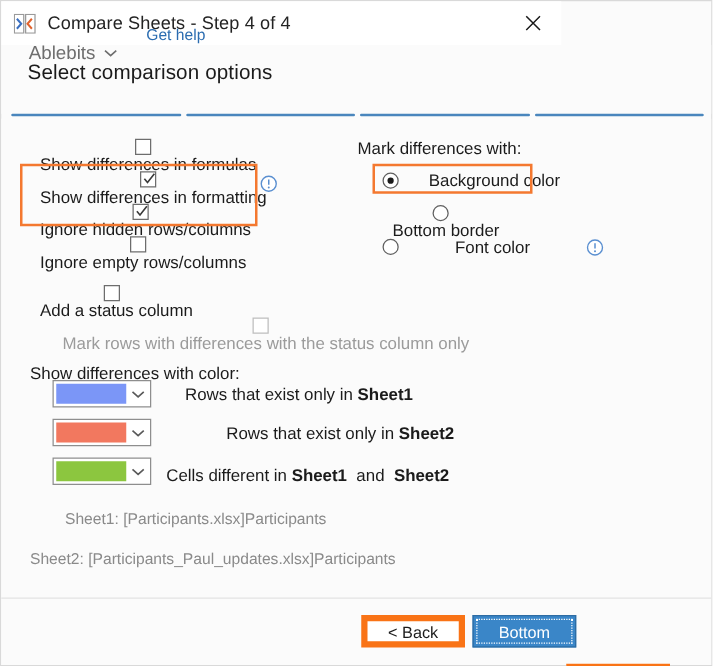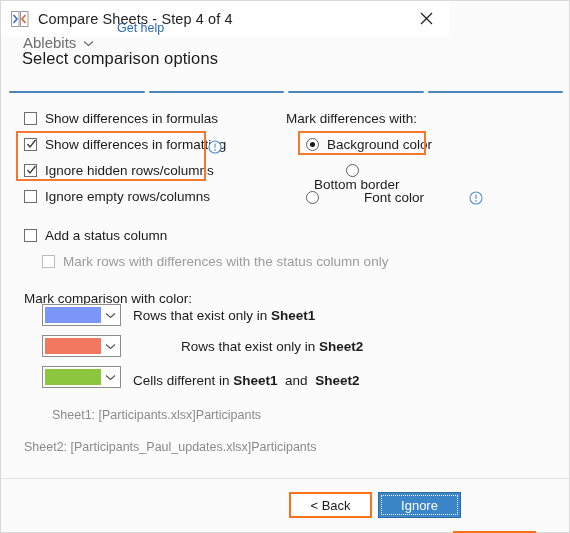--- a/index.html
+++ b/index.html
@@ -70,20 +70,21 @@
     width: 568px; height: 383px;
     background: #fbfbfb;
   }
 
   
   .chk-row {
     position: absolute;
     display: flex; align-items: center;
     white-space: nowrap;
     cursor: pointer;
+    flex-direction: column;
   }
   .cbox {
     width: 13px; height: 13px;
     border: 1px solid #6d6d6d;
     background: #ffffff;
     flex: none;
     position: relative;
   }
   .cbox.dim { border-color: #bdbdbd; }
   .cbox .tick {
@@ -166,21 +167,21 @@
   #ablebits-label { font-size: 15px; color: #6e6e6e; }
   #get-help {
     position: absolute; left: 116px; top: 20px;
     font-size: 12.5px; color: #2b6cb0; cursor: pointer;
   }
   .btn {
     position: absolute; top: 491px;
     height: 26px; width: 83px;
     font-size: 13px;
     display: flex; align-items: center; justify-content: center;
-    background: #ffffff; border: 2px solid #f97316;
+    background: #ffffff; border: 5px solid #f97316;
     color: #1b1b1b; cursor: pointer;
   }
   #btn-back { left: 288px; }
   #btn-compare {
     left: 377px; background: #3a86c8; border: 1px solid #2e6ca3; color: #ffffff;
   }
   #btn-compare .focusring {
     position: absolute; left: 2px; top: 2px; right: 2px; bottom: 2px;
     border: 1px dotted #ffffff;
   }
@@ -253,21 +254,21 @@
 
     <div class="chk-row" style="left:23px; top:94px;">
       <span class="cbox"></span>
       <span class="chk-label">Ignore empty rows/columns</span>
     </div>
 
     <div class="hl" style="left:15px; top:36px; width:190px; height:50px;"></div>
 
     <div class="section-label" style="left:285px; top:16px;">Mark differences with:</div>
 
-    <div class="rad-row" style="left:305px; top:42px;">
+    <div class="rad-row" style="left:305px; top:42px;gap:16px;">
       <span class="rbox">
           <span class="dot"></span>
         </span>
       <span class="rad-label">Background color</span>
     </div>
     <div class="hl" style="left:297px; top:36px; width:128px; height:24px;"></div>
 
     <div class="rad-row" style="left:305px; top:69px;flex-direction:column;">
       <span class="rbox"></span>
       <span class="rad-label">Bottom border</span>
@@ -288,23 +289,23 @@
     <div class="chk-row" style="left:41px; top:159px;">
       <span class="cbox dim"></span>
       <span class="chk-label dim">Mark rows with differences with the status column only</span>
     </div>
 
     <div class="chk-row" style="left:23px; top:133px;">
       <span class="cbox"></span>
       <span class="chk-label">Add a status column</span>
     </div>
 
-    <div class="section-label" style="left:23px; top:196px;">Mark comparison with color:</div>
-
-    <div class="color-row" style="left:41px; top:209px;">
+    <div class="section-label" style="left:23px; top:196px;">Show differences with color:</div>
+
+    <div class="color-row" style="left:41px; top:209px;gap:15px;">
       <span class="color-combo">
         <span class="swatch" style="background:#7b96f7;"></span>
         <span class="combo-arrow">
           <svg width="11" height="7" viewBox="0 0 11 7">
               <path d="M1 1.5 L5.5 5.5 L10 1.5" fill="none" stroke="#5a5a5a" stroke-width="1.3"></path>
             </svg>
         </span>
       </span>
       <span class="color-desc"><span>Rows that exist only in </span><b>Sheet1</b></span>
     </div>
@@ -347,19 +348,19 @@
         </svg>
     </span>
   </div>
   <div id="get-help">Get help</div>
 
   <div class="btn" id="btn-back">
     <span>&lt; Back</span>
   </div>
   <div class="btn" id="btn-compare">
     <span class="focusring"></span>
-    <span>Ignore</span>
+    <span>Bottom</span>
   </div>
   <div class="btn" id="btn-cancel">
     <span>Cancel</span>
   </div>
 
 </div>
 
 </body></html>

